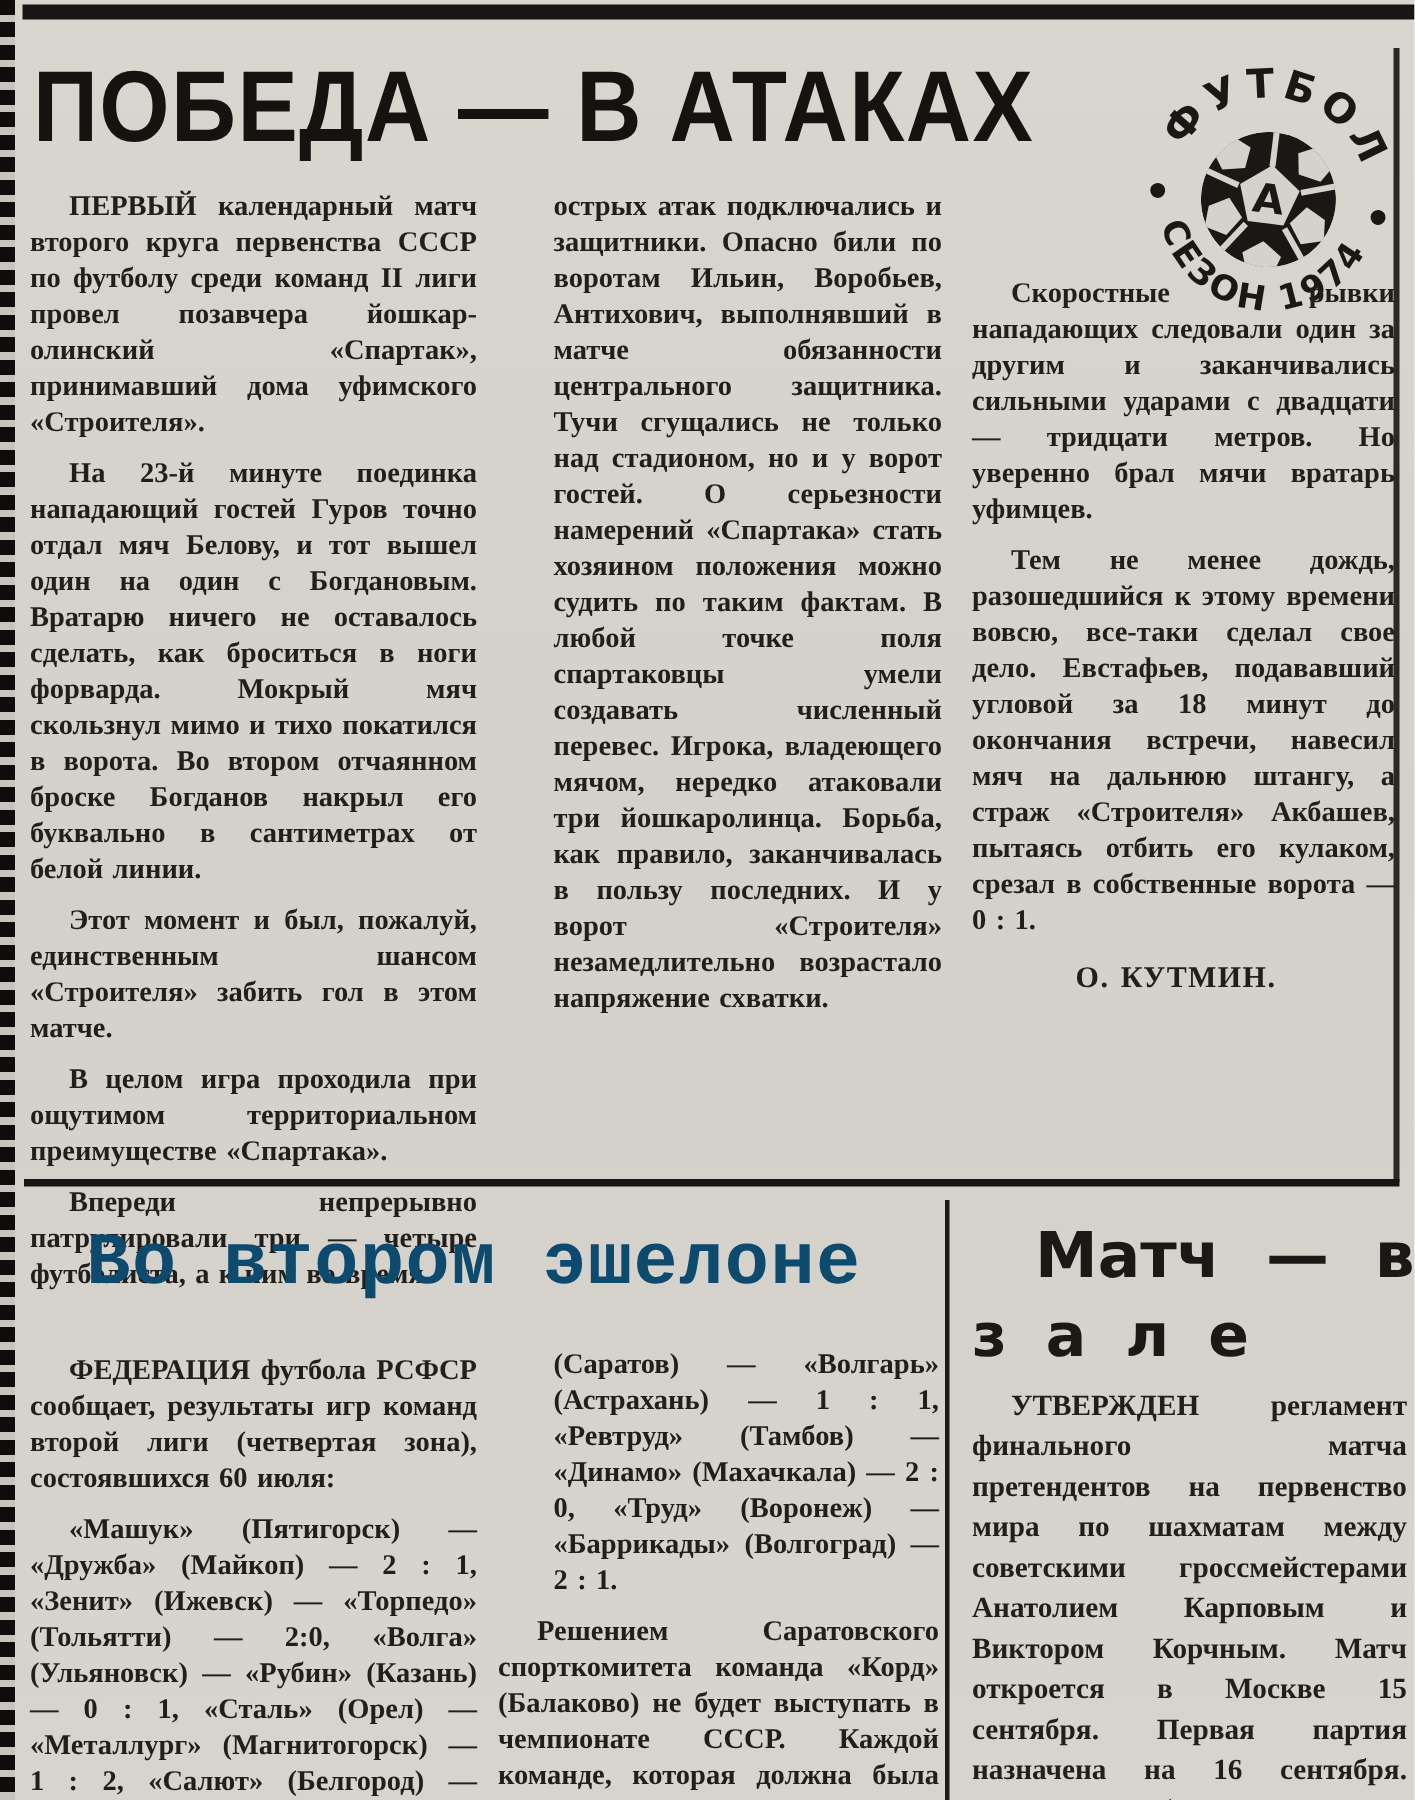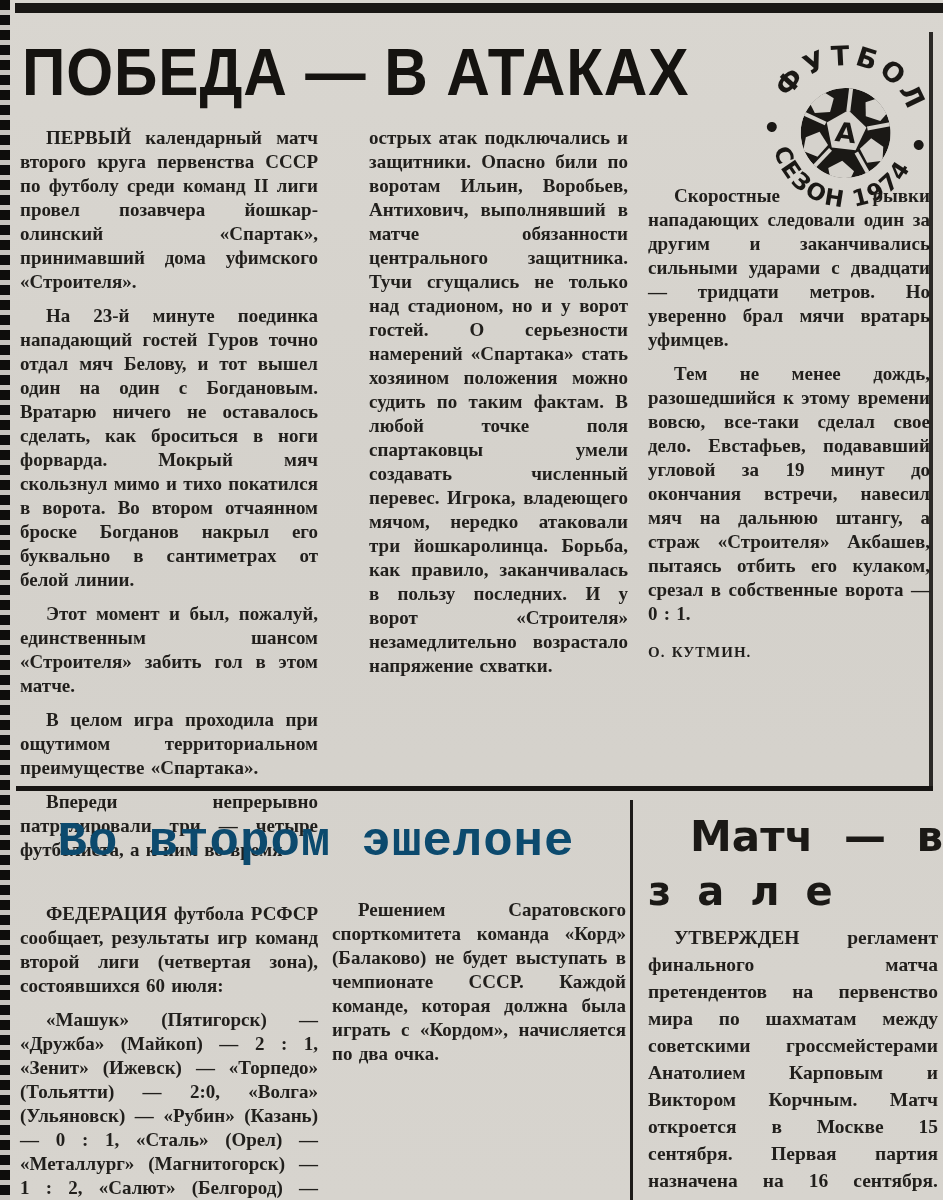--- a/index.html
+++ b/index.html
@@ -48,21 +48,21 @@
     font-weight:bold;
     font-size:19px;line-height:24px;
     word-spacing:1.5px;
   }
   .body-col p{margin:0 0 10px 0;text-indent:26px;}
   .body-col p.cont{text-indent:0;margin-left:37px;}
   .col-a1-1{left:20px;top:126px;width:298px;}
   .col-a1-2{left:332px;top:126px;width:296px;}
   .col-a1-3{left:648px;top:184px;width:282px;}
   .byline{
-    text-align:left;font-weight:bold;font-size:15px;
+    text-align:center;font-weight:bold;font-size:20px;
     letter-spacing:1px;padding-right:10px;margin-top:14px;
   }
   .headline-2{
     position:absolute;left:20px;top:814px;width:592px;
     text-align:center;
     font-family:Liberation Mono, monospace;
     font-weight:bold;font-size:49px;letter-spacing:1px;color:#0c4a6e;
   }
   .col-a2-1{left:20px;top:902px;width:298px;}
   .col-a2-2{left:332px;top:898px;width:294px;}
@@ -137,32 +137,33 @@
   <p>В целом игра проходила при ощутимом территориальном преимуществе «Спартака».</p>
   <p>Впереди непрерывно патрулировали три — четыре футболиста, а к ним во время</p>
 </div>
 
 <div class="body-col col-a1-2">
   <p class="cont">острых атак подключались и защитники. Опасно били по воротам Ильин, Воробьев, Антихович, выполнявший в матче обязанности центрального защитника. Тучи сгущались не только над стадионом, но и у ворот гостей. О серьезности намерений «Спартака» стать хозяином положения можно судить по таким фактам. В любой точке поля спартаковцы умели создавать численный перевес. Игрока, владеющего мячом, нередко атаковали три йошкаролинца. Борьба, как правило, заканчивалась в пользу последних. И у ворот «Строителя» незамедлительно возрастало напряжение схватки.</p>
 </div>
 
 <div class="body-col col-a1-3">
   <p>Скоростные рывки нападающих следовали один за другим и заканчивались сильными ударами с двадцати — тридцати метров. Но уверенно брал мячи вратарь уфимцев.</p>
-  <p>Тем не менее дождь, разошедшийся к этому времени вовсю, все-таки сделал свое дело. Евстафьев, подававший угловой за 19 минут до окончания встречи, навесил мяч на дальнюю штангу, а страж «Строителя» Акбашев, пытаясь отбить его кулаком, срезал в собственные ворота — 0 : 1.</p>
+  <p>Тем не менее дождь, разошедшийся к этому времени вовсю, все-таки сделал свое дело. Евстафьев, подававший угловой за 18 минут до окончания встречи, навесил мяч на дальнюю штангу, а страж «Строителя» Акбашев, пытаясь отбить его кулаком, срезал в собственные ворота — 0 : 1.</p>
   <div class="byline">О. КУТМИН.</div>
 </div>
 
 <div class="headline-2">Во втором эшелоне</div>
 
 <div class="body-col col-a2-1">
   <p>ФЕДЕРАЦИЯ футбола РСФСР сообщает, результаты игр команд второй лиги (четвертая зона), состоявшихся 60 июля:</p>
   <p>«Машук» (Пятигорск) — «Дружба» (Майкоп) — 2 : 1, «Зенит» (Ижевск) — «Торпедо» (Тольятти) — 2:0, «Волга» (Ульяновск) — «Рубин» (Казань) — 0 : 1, «Сталь» (Орел) — «Металлург» (Магнитогорск) — 1 : 2, «Салют» (Белгород) — «Локомотив» (Оренбург) — 3 : 2, «Сокол»</p>
 </div>
 
 <div class="body-col col-a2-2">
+  <p class="cont">(Саратов) — «Волгарь» (Астрахань) — 1 : 1, «Ревтруд» (Тамбов) — «Динамо» (Махачкала) — 2 : 0, «Труд» (Воронеж) — «Баррикады» (Волгоград) — 2 : 1.</p>
   <p>Решением Саратовского спорткомитета команда «Корд» (Балаково) не будет выступать в чемпионате СССР. Каждой команде, которая должна была играть с «Кордом», начисляется по два очка.</p>
 
 </div>
 
 <div class="headline-3">
   <div class="l1">Матч — в К</div>
   <div class="l2">зале</div>
 </div>
 
 <div class="body-col col-a3">

